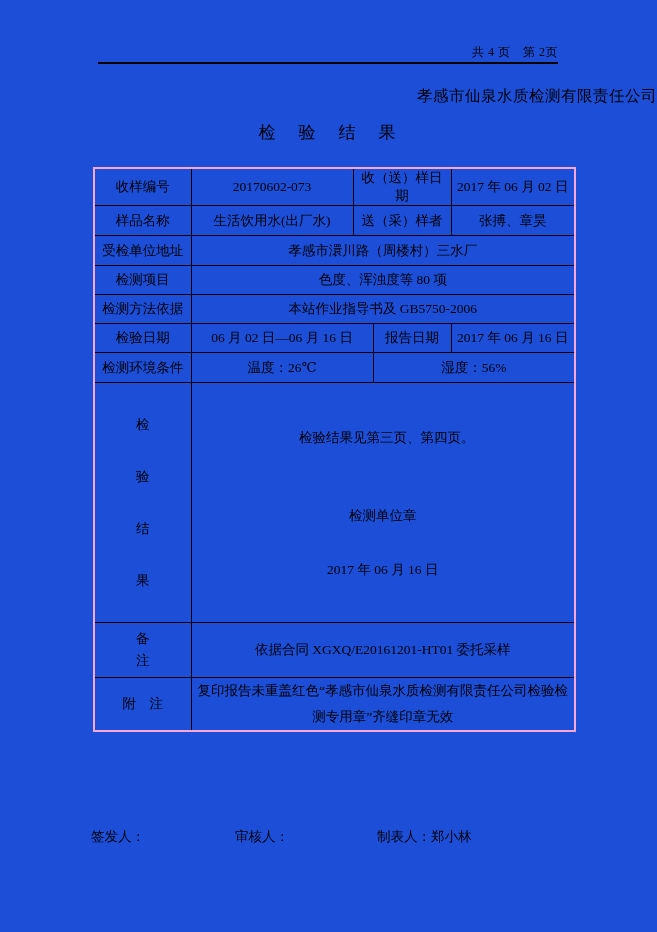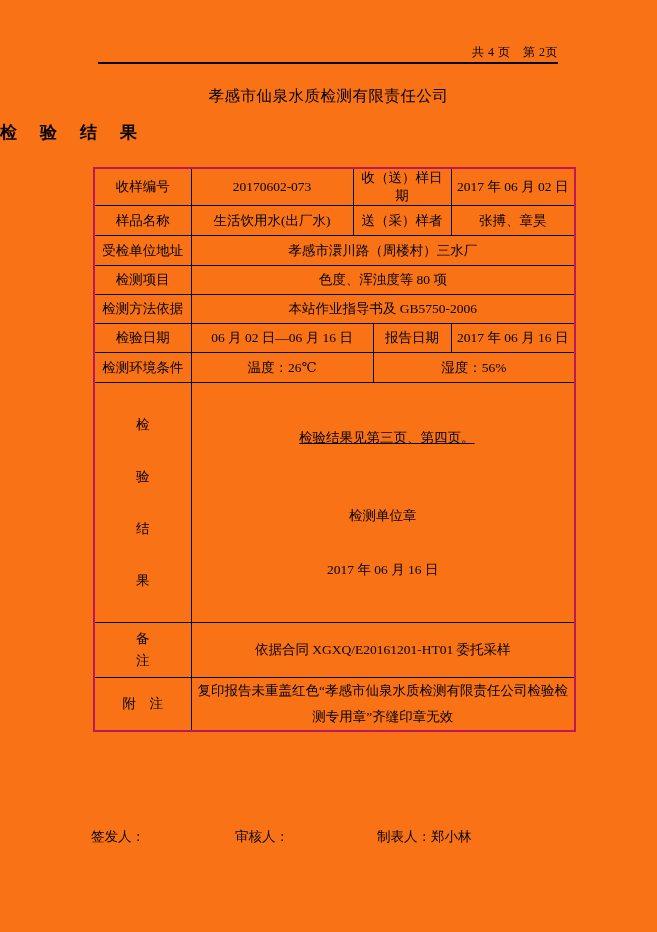--- a/index.html
+++ b/index.html
@@ -4,21 +4,21 @@
 <style>
   html, body {
     margin: 0;
     padding: 0;
     background: #ffffff;
   }
   .page {
     position: relative;
     width: 657px;
     height: 932px;
-    background: #f97316;
+    background: #1d4ed8;
     font-family: "Liberation Serif", "DejaVu Serif", serif;
     color: #000000;
     overflow: hidden;
   }
   
   .pageinfo {
     position: absolute;
     top: 44px;
     right: 99px;
     font-size: 12px;
@@ -31,44 +31,44 @@
     width: 460px;
     height: 2px;
     background: #000000;
   }
   
   .company {
     position: absolute;
     top: 86px;
     left: 0;
     width: 100%;
-    text-align: center;
+    text-align: right;
     font-size: 15.5px;
     letter-spacing: 0.5px;
   }
   .doctitle {
     position: absolute;
     top: 121px;
     left: 0;
     width: 100%;
-    text-align: left;
+    text-align: center;
     font-size: 17px;
-    font-weight: bold;
+    font-weight: normal;
     letter-spacing: 3px;
   }
   
   table.main {
     position: absolute;
     left: 93px;
     top: 167px;
     width: 481px;
     border-collapse: collapse;
     table-layout: fixed;
     font-size: 13.5px;
-    border: 2px solid #be185d;
+    border: 2px solid #f9a8d4;
   }
   table.main td {
     border: 1px solid #000000;
     text-align: center;
     vertical-align: middle;
     padding: 0 2px;
     overflow: hidden;
   }
   tr.rh29 td { height: 29px; }
   tr.rh57 td { height: 57px; }
@@ -79,21 +79,21 @@
   .blk28 { display: block; line-height: 28px; }
   .blk22 { display: block; line-height: 22px; }
   .vstack span {
     display: block;
     line-height: 52px;
   }
   td.result-cell {
     vertical-align: top;
     text-align: left;
   }
-  .result-note { margin: 2px 0 0 8px; line-height: 18px; text-decoration: underline; }
+  .result-note { margin: 2px 0 0 8px; line-height: 18px; }
   .seal-line   { margin-top: 60px; text-align: center; line-height: 18px; }
   .seal-date   { margin-top: 36px; text-align: center; line-height: 18px; }
   td.note-cell {
     text-align: left;
     padding: 0 8px;
     line-height: 26px;
   }
   
   .footer {
     position: absolute;

